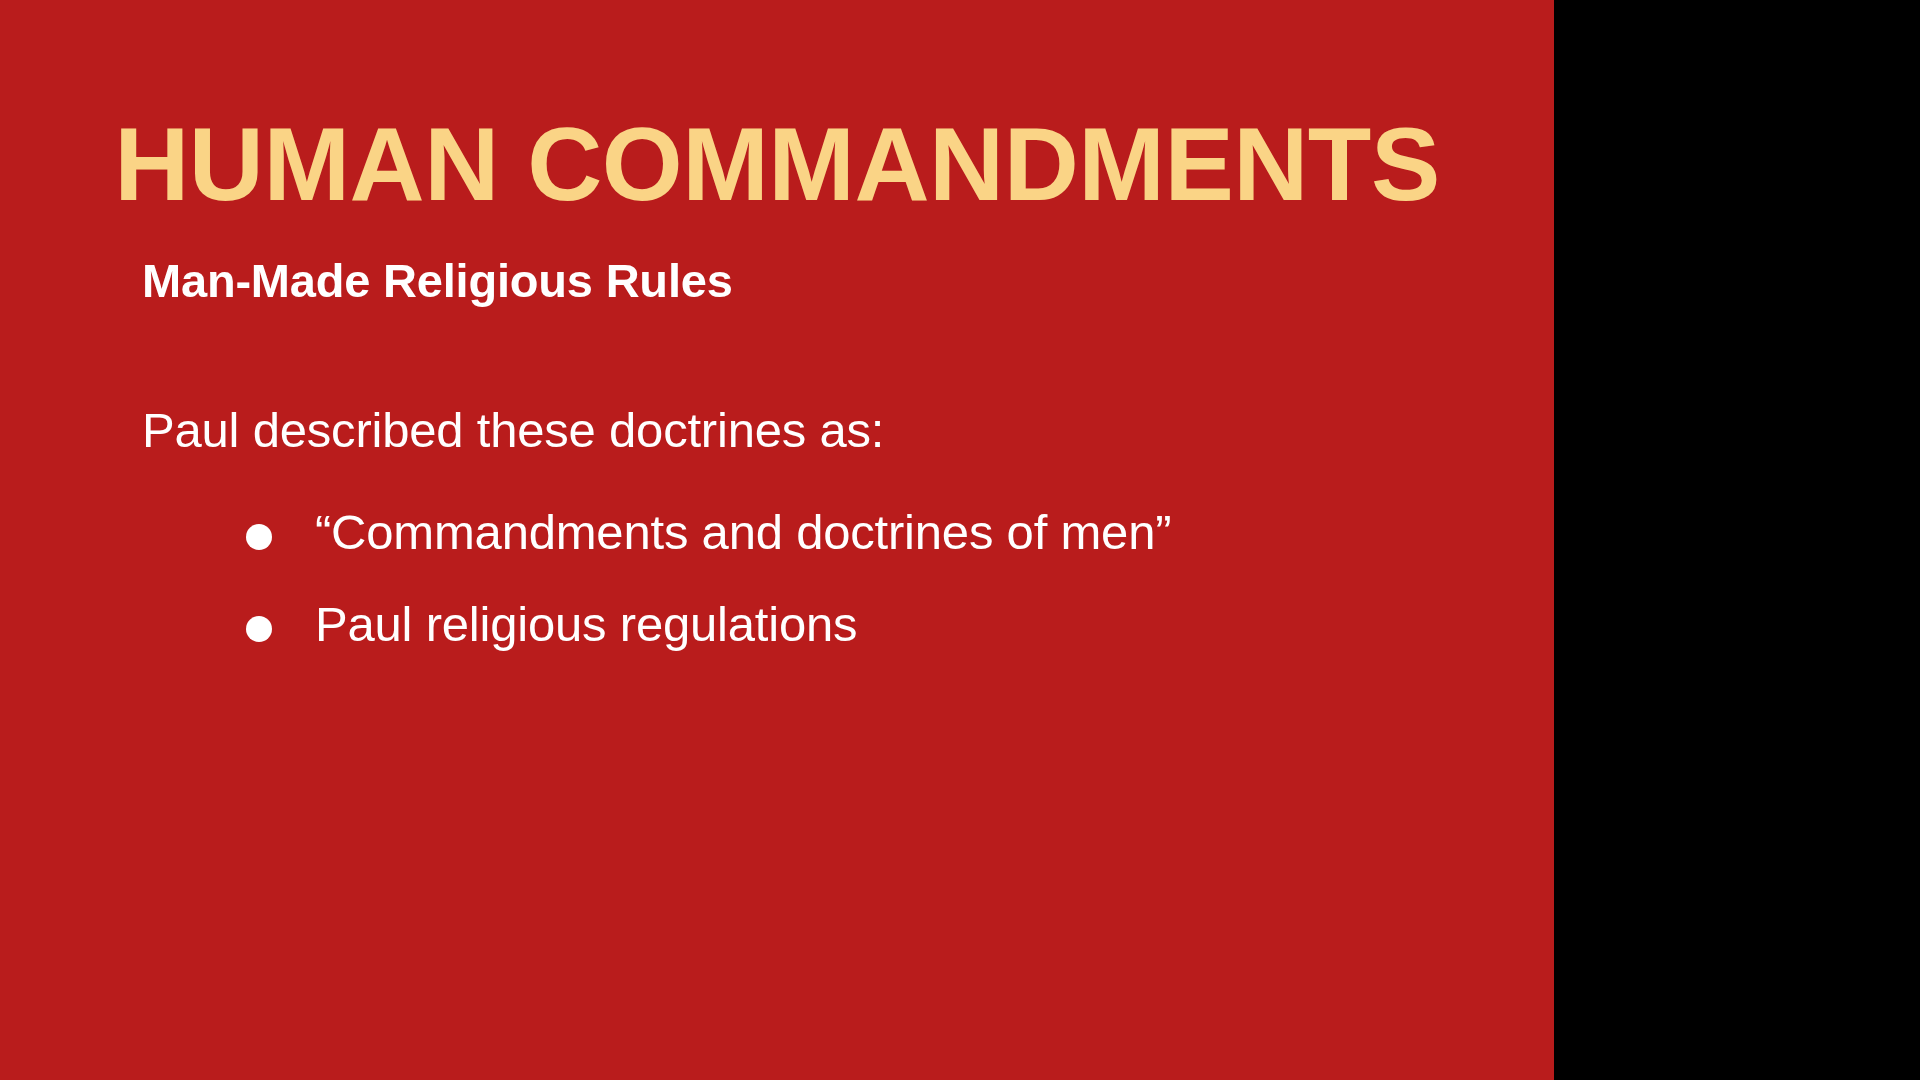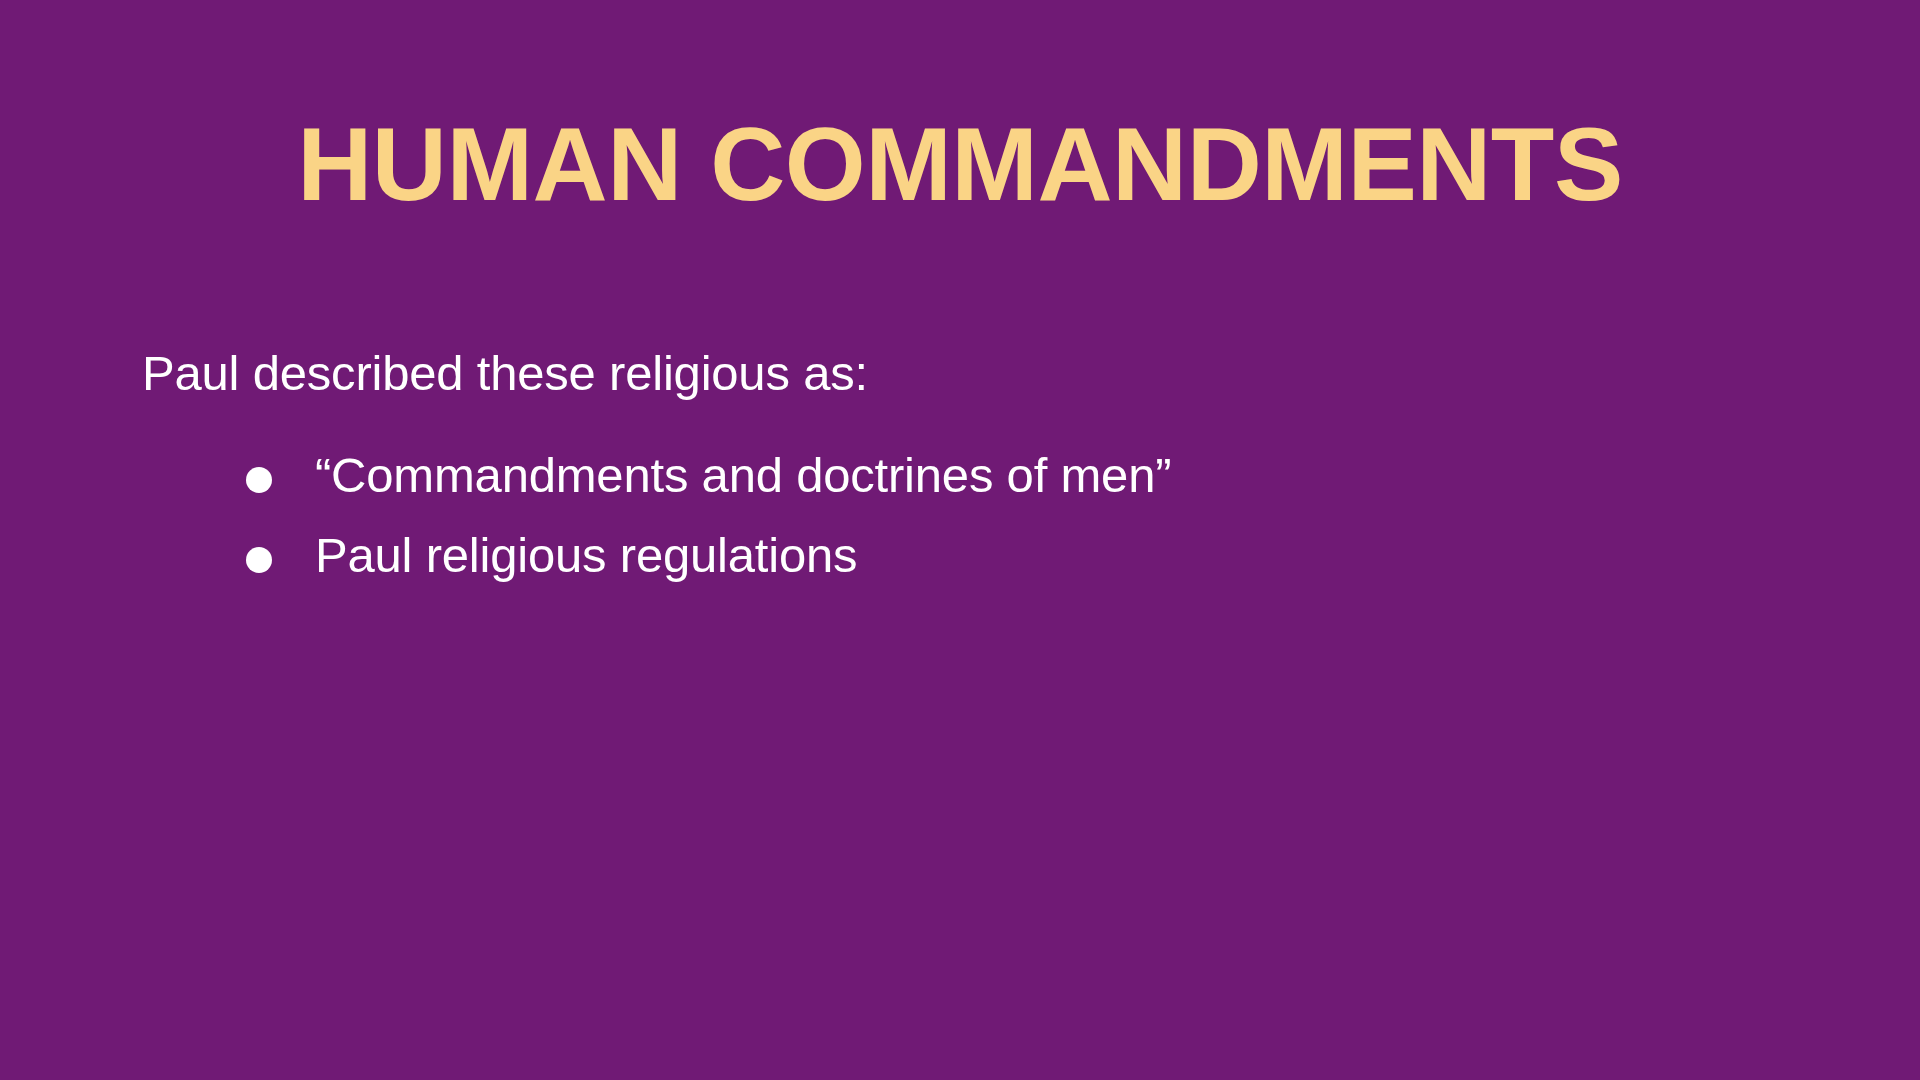--- a/index.html
+++ b/index.html
@@ -11,23 +11,23 @@
   body {
     width: 1920px;
     height: 1080px;
     overflow: hidden;
     font-family: "Liberation Sans", sans-serif;
     -webkit-font-smoothing: antialiased;
   }
 
   .slide {
     position: relative;
-    width: 1920px;
+    width: 1554px;
     height: 1080px;
-    background: #701a75;
+    background: #b91c1c;
     box-sizing: border-box;
   }
 
   
   .slide-title {
     position: absolute;
     left: 0;
     right: 0;
     top: 38px;
     text-align: center;
@@ -72,21 +72,21 @@
   .bullet-list {
     list-style: none;
     margin: 42px 0 0 0;
     padding: 0;
   }
 
   .bullet-item {
     position: relative;
     display: block;
     padding-left: 173px;
-    margin-bottom: 20px;
+    margin-bottom: 32px;
     color: #FFFFFF;
     font-family: "Liberation Sans", sans-serif;
     font-weight: 400;
     font-size: 49px;
     line-height: 1.22;
     letter-spacing: -0.2px;
     min-height: 60px;
   }
 
   .bullet-item:last-child {
@@ -109,22 +109,23 @@
 </style>
 </head>
 <body>
 
 <div class="slide">
 
   <h1 class="slide-title">HUMAN COMMANDMENTS</h1>
 
   <div class="body-block">
 
+    <h2 class="subheading">Man-Made Religious Rules</h2>
 
-    <p class="lead-line">Paul described these religious as:</p>
+    <p class="lead-line">Paul described these doctrines as:</p>
 
     <ul class="bullet-list">
 
       <li class="bullet-item">
         <span class="bullet-marker"></span>
         <span class="bullet-text">“Commandments and doctrines of men”</span>
       </li>
 
       <li class="bullet-item">
         <span class="bullet-marker"></span>

